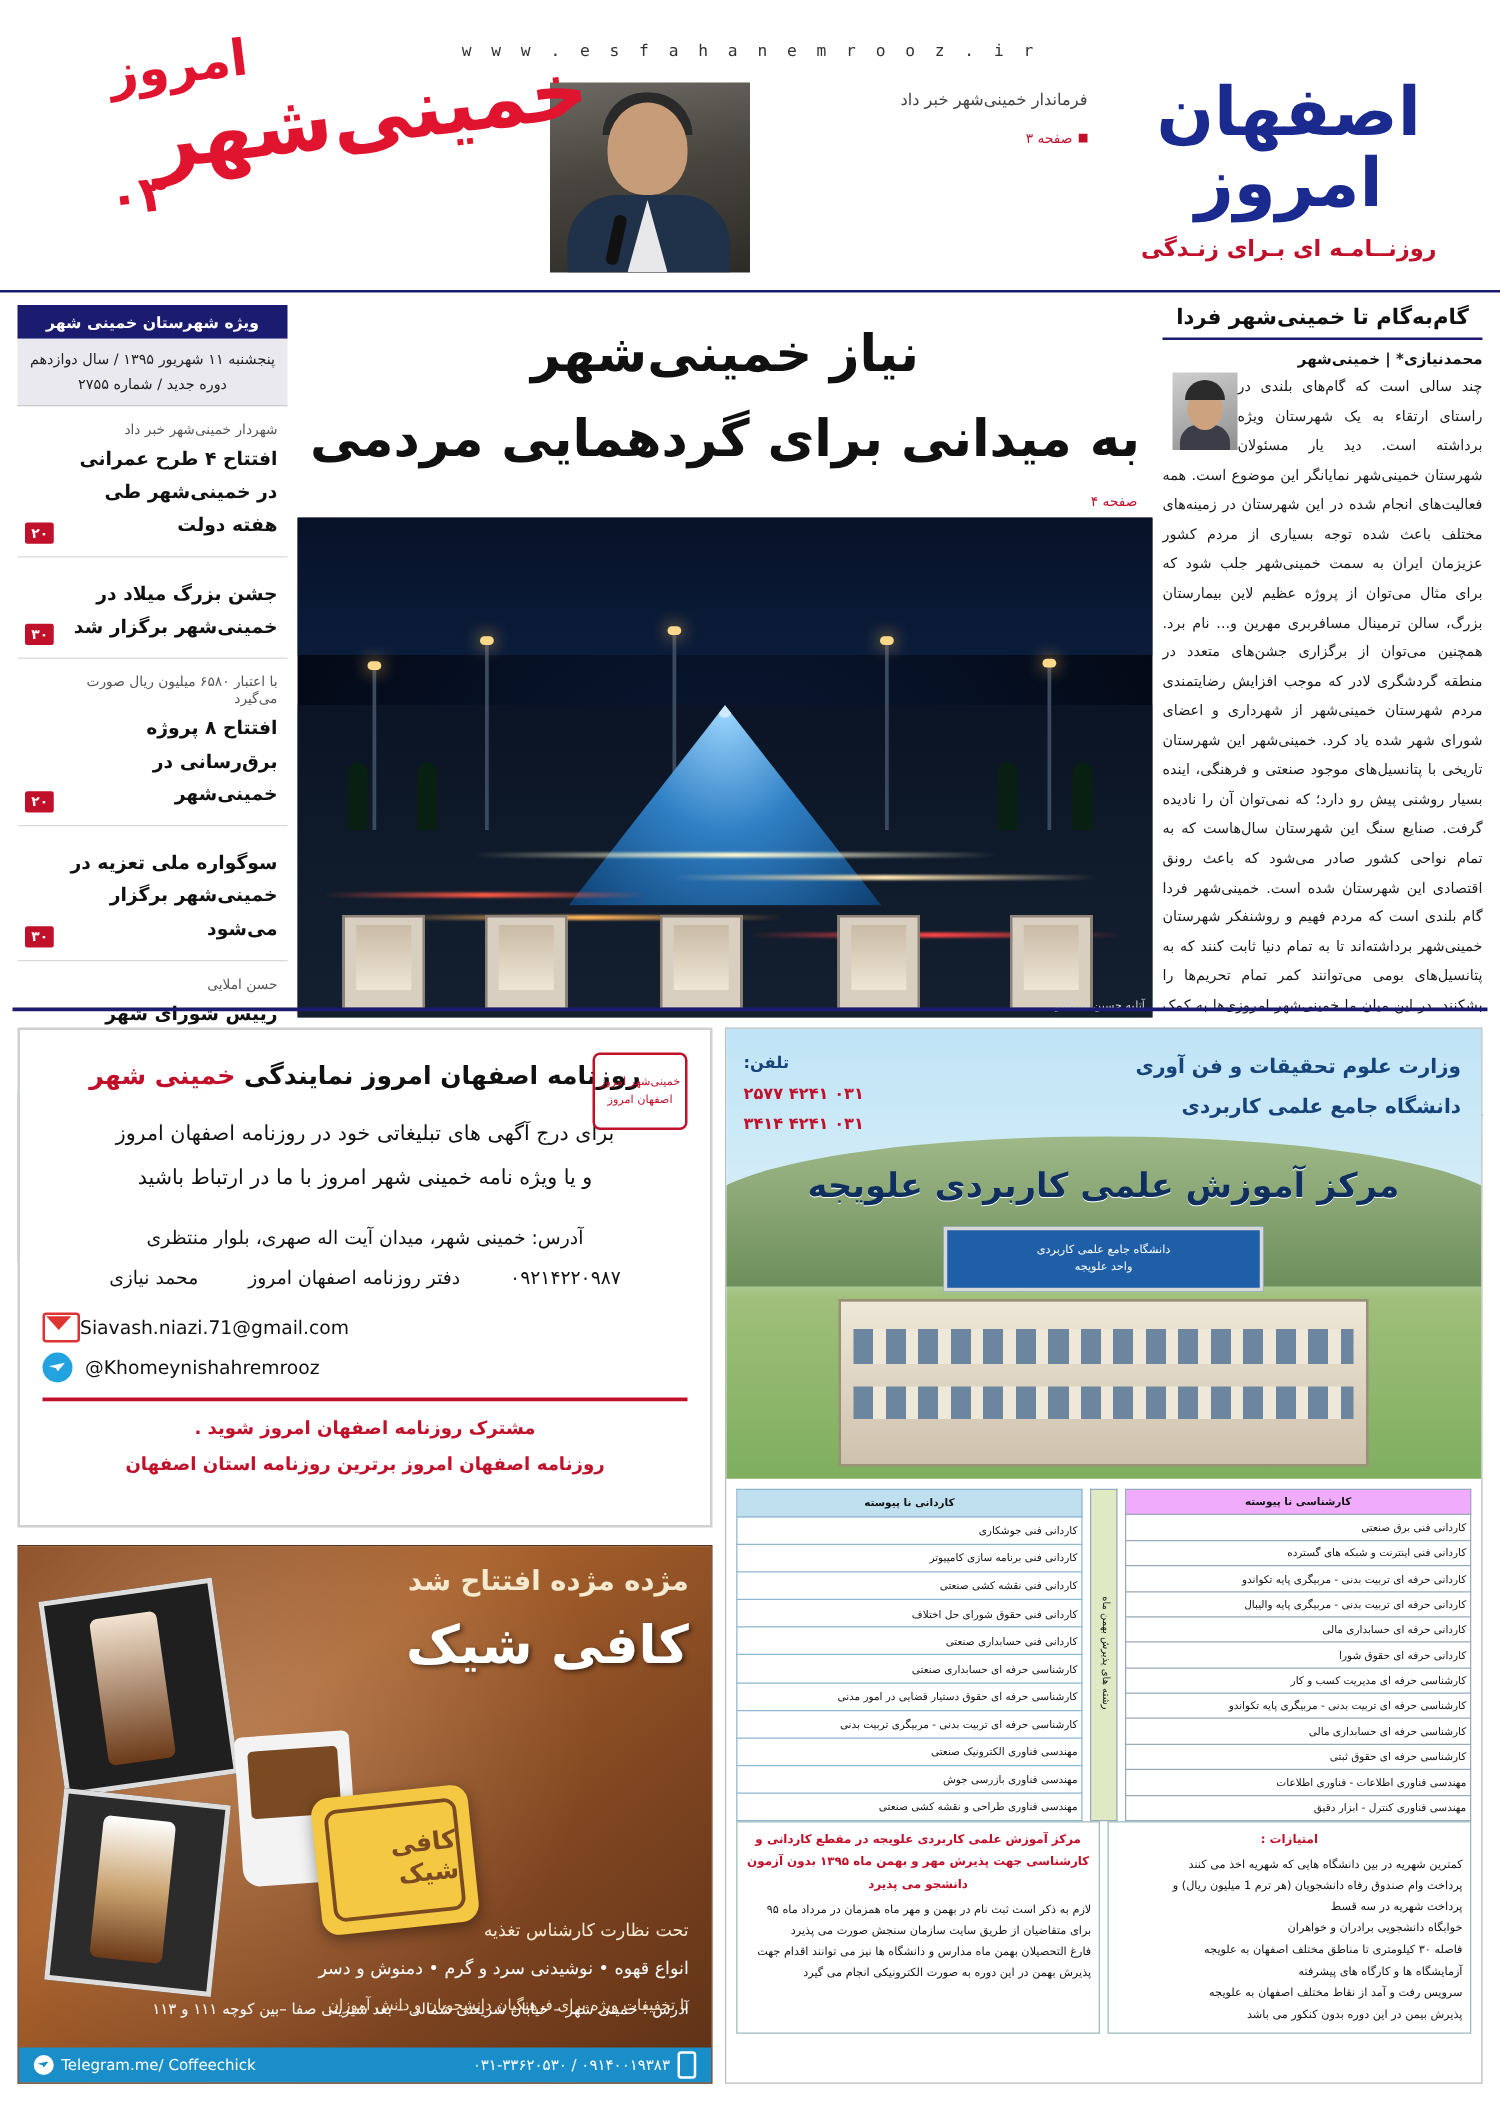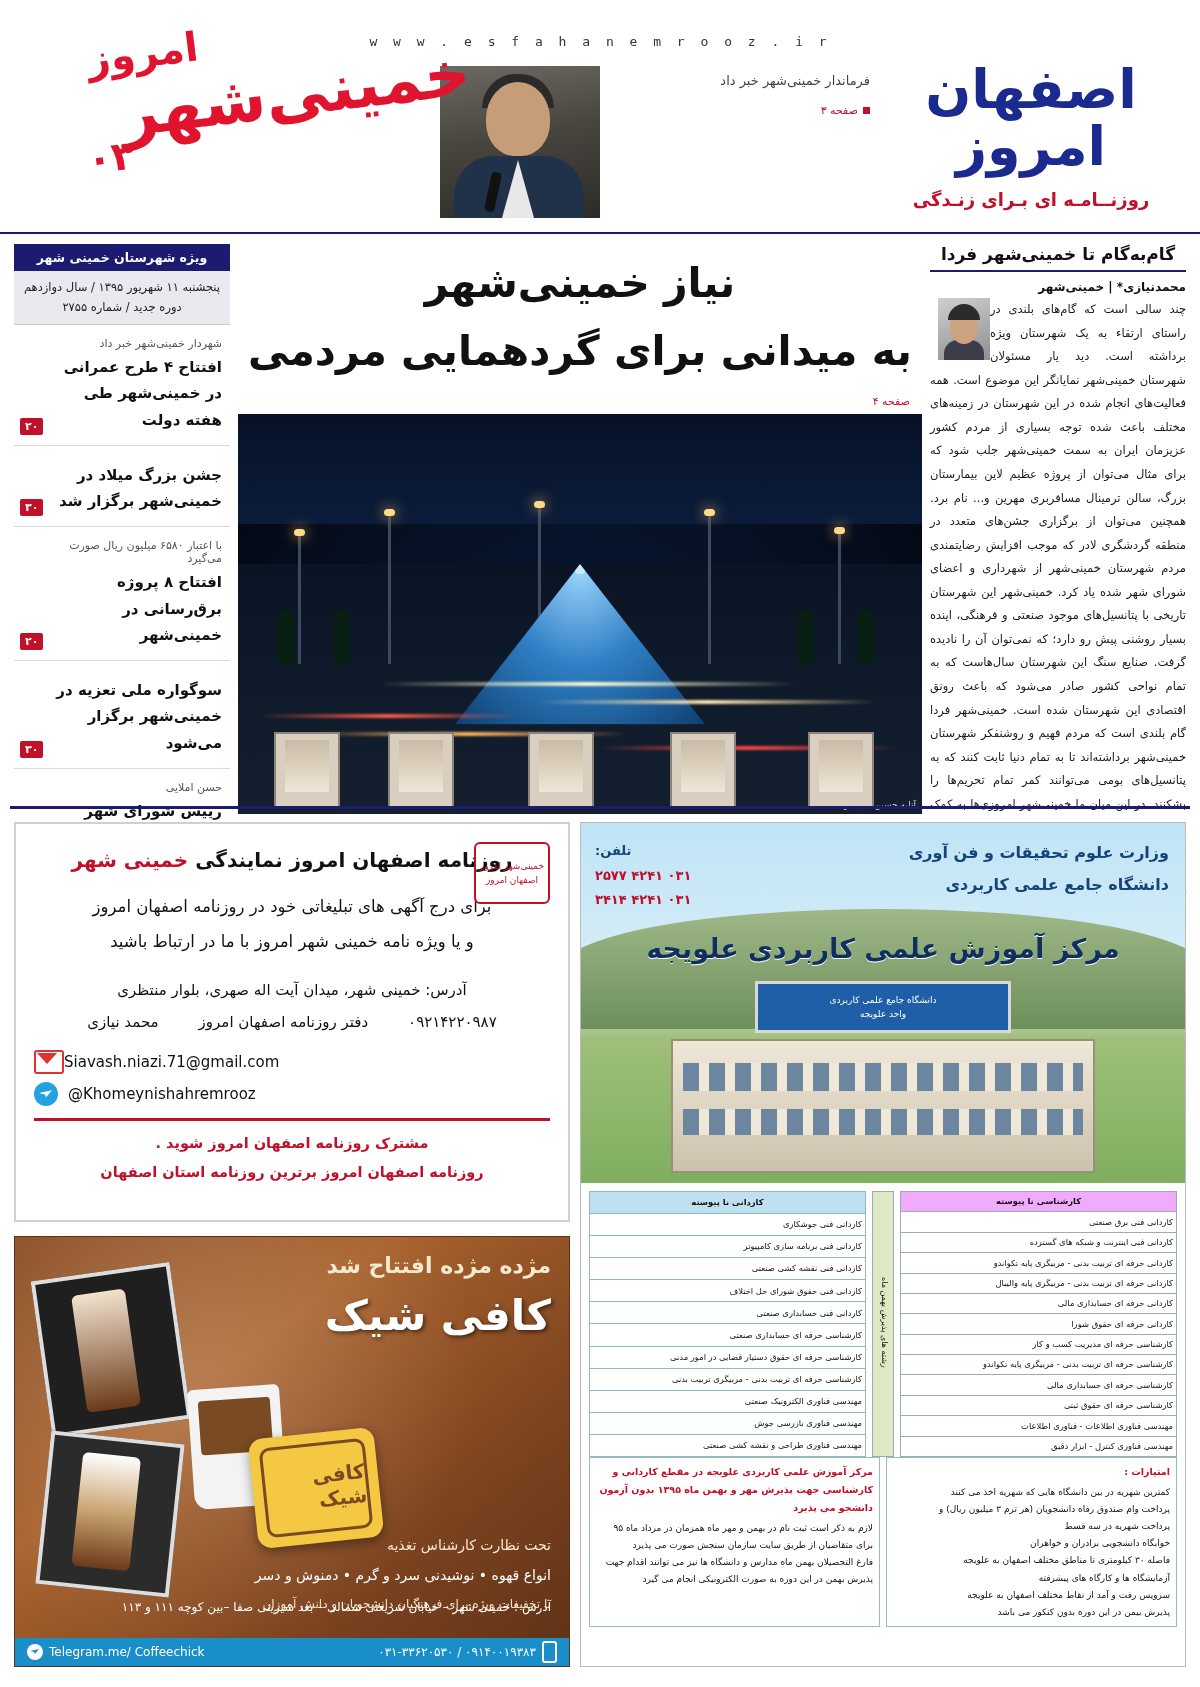--- a/index.html
+++ b/index.html
@@ -177,21 +177,21 @@
   .tbl td{border:1px solid #9ab;padding:2px 3px;text-align:right;line-height:1.5;}
   .tbl .hd{background:#f0abfc;font-weight:bold;text-align:center;}
   .tbl.blue td{border-color:#8fb7cf;}
   .tbl.blue .hd{background:#bfe0ef;}
   .rot-cell{width:16px;background:#dfe9c4;text-align:center;}
   .rot-cell span{writing-mode:vertical-rl;font-size:8px;}
 
   .uni-dates{color:#c0102a;font-size:11.5px;font-weight:bold;text-align:center;padding:8px 6px 4px 6px;line-height:1.9;}
   .uni-cols{display:flex;gap:6px;padding:0 8px 6px 8px;}
   .uni-cols .bx{flex:1;border:1px solid #9bb;padding:5px 6px;font-size:9px;line-height:1.9;text-align:right;}
-  .uni-cols .bx .hdr{color:#c0102a;font-weight:bold;margin-bottom:3px;font-size:9.5px;}
+  .uni-cols .bx .hdr{color:#c0102a;font-weight:bold;text-align:center;margin-bottom:3px;font-size:9.5px;}
 
   
   .ad-coffee{
     position:absolute;top:1236px;left:14px;width:556px;height:431px;
     background:
       radial-gradient(circle at 30% 30%, rgba(255,255,255,.18), rgba(0,0,0,0) 60%),
       linear-gradient(140deg,#8a4b22 0%,#a9622c 35%,#7d4420 70%,#5e3116 100%);
     border:1px solid #5e3116;box-sizing:border-box;overflow:hidden;color:#fff;
   }
   .ad-coffee .ttl1{position:absolute;top:16px;right:18px;font-size:22px;font-weight:bold;color:#f5e9d0;}
@@ -496,21 +496,21 @@
             </tr>
       </tbody>
         </table>
     </div>
 
 
     <div class="uni-cols">
       <div class="bx">
         <div class="hdr">امتیازات :</div>
         <div>کمترین شهریه در بین دانشگاه هایی که شهریه اخذ می کنند</div>
-        <div>پرداخت وام صندوق رفاه دانشجویان (هر ترم ۳ میلیون ریال) و</div>
+        <div>پرداخت وام صندوق رفاه دانشجویان (هر ترم 1 میلیون ریال) و</div>
         <div>پرداخت شهریه در سه قسط</div>
         <div>خوابگاه دانشجویی برادران و خواهران</div>
         <div>فاصله ۳۰ کیلومتری تا مناطق مختلف اصفهان به علویجه</div>
         <div>آزمایشگاه ها و کارگاه های پیشرفته</div>
         <div>سرویس رفت و آمد از نقاط مختلف اصفهان به علویجه</div>
         <div>پذیرش بیمن در این دوره بدون کنکور می باشد</div>
       </div>
       <div class="bx">
         <div class="hdr">مرکز آموزش علمی کاربردی علویجه در مقطع کاردانی و کارشناسی جهت پذیرش مهر و بهمن ماه ۱۳۹۵ بدون آزمون دانشجو می پذیرد</div>
         <div>لازم به ذکر است ثبت نام در بهمن و مهر ماه همزمان در مرداد ماه ۹۵ برای متقاضیان از طریق سایت سازمان سنجش صورت می پذیرد</div>

